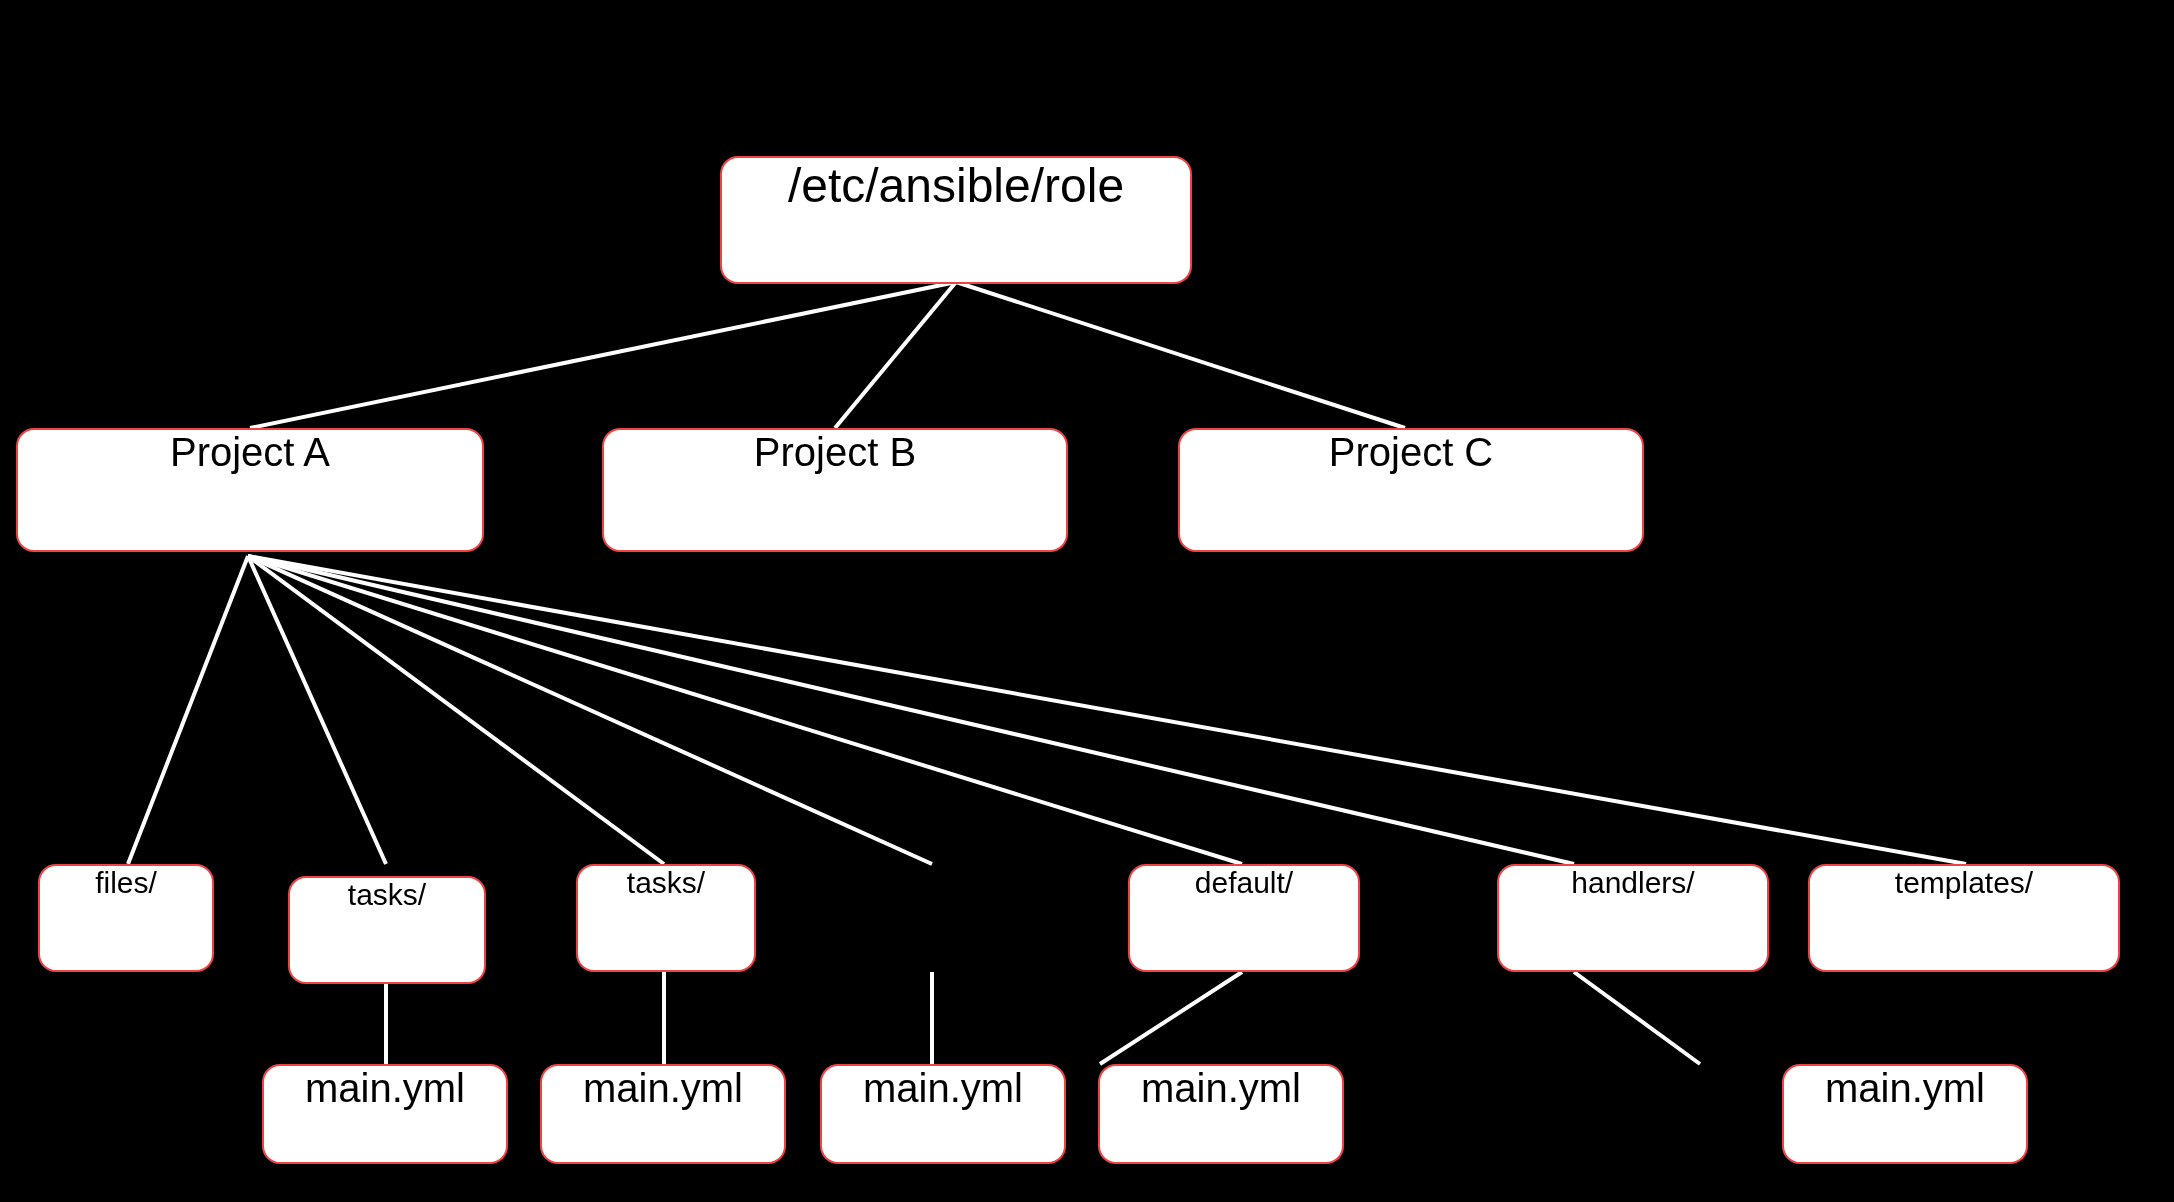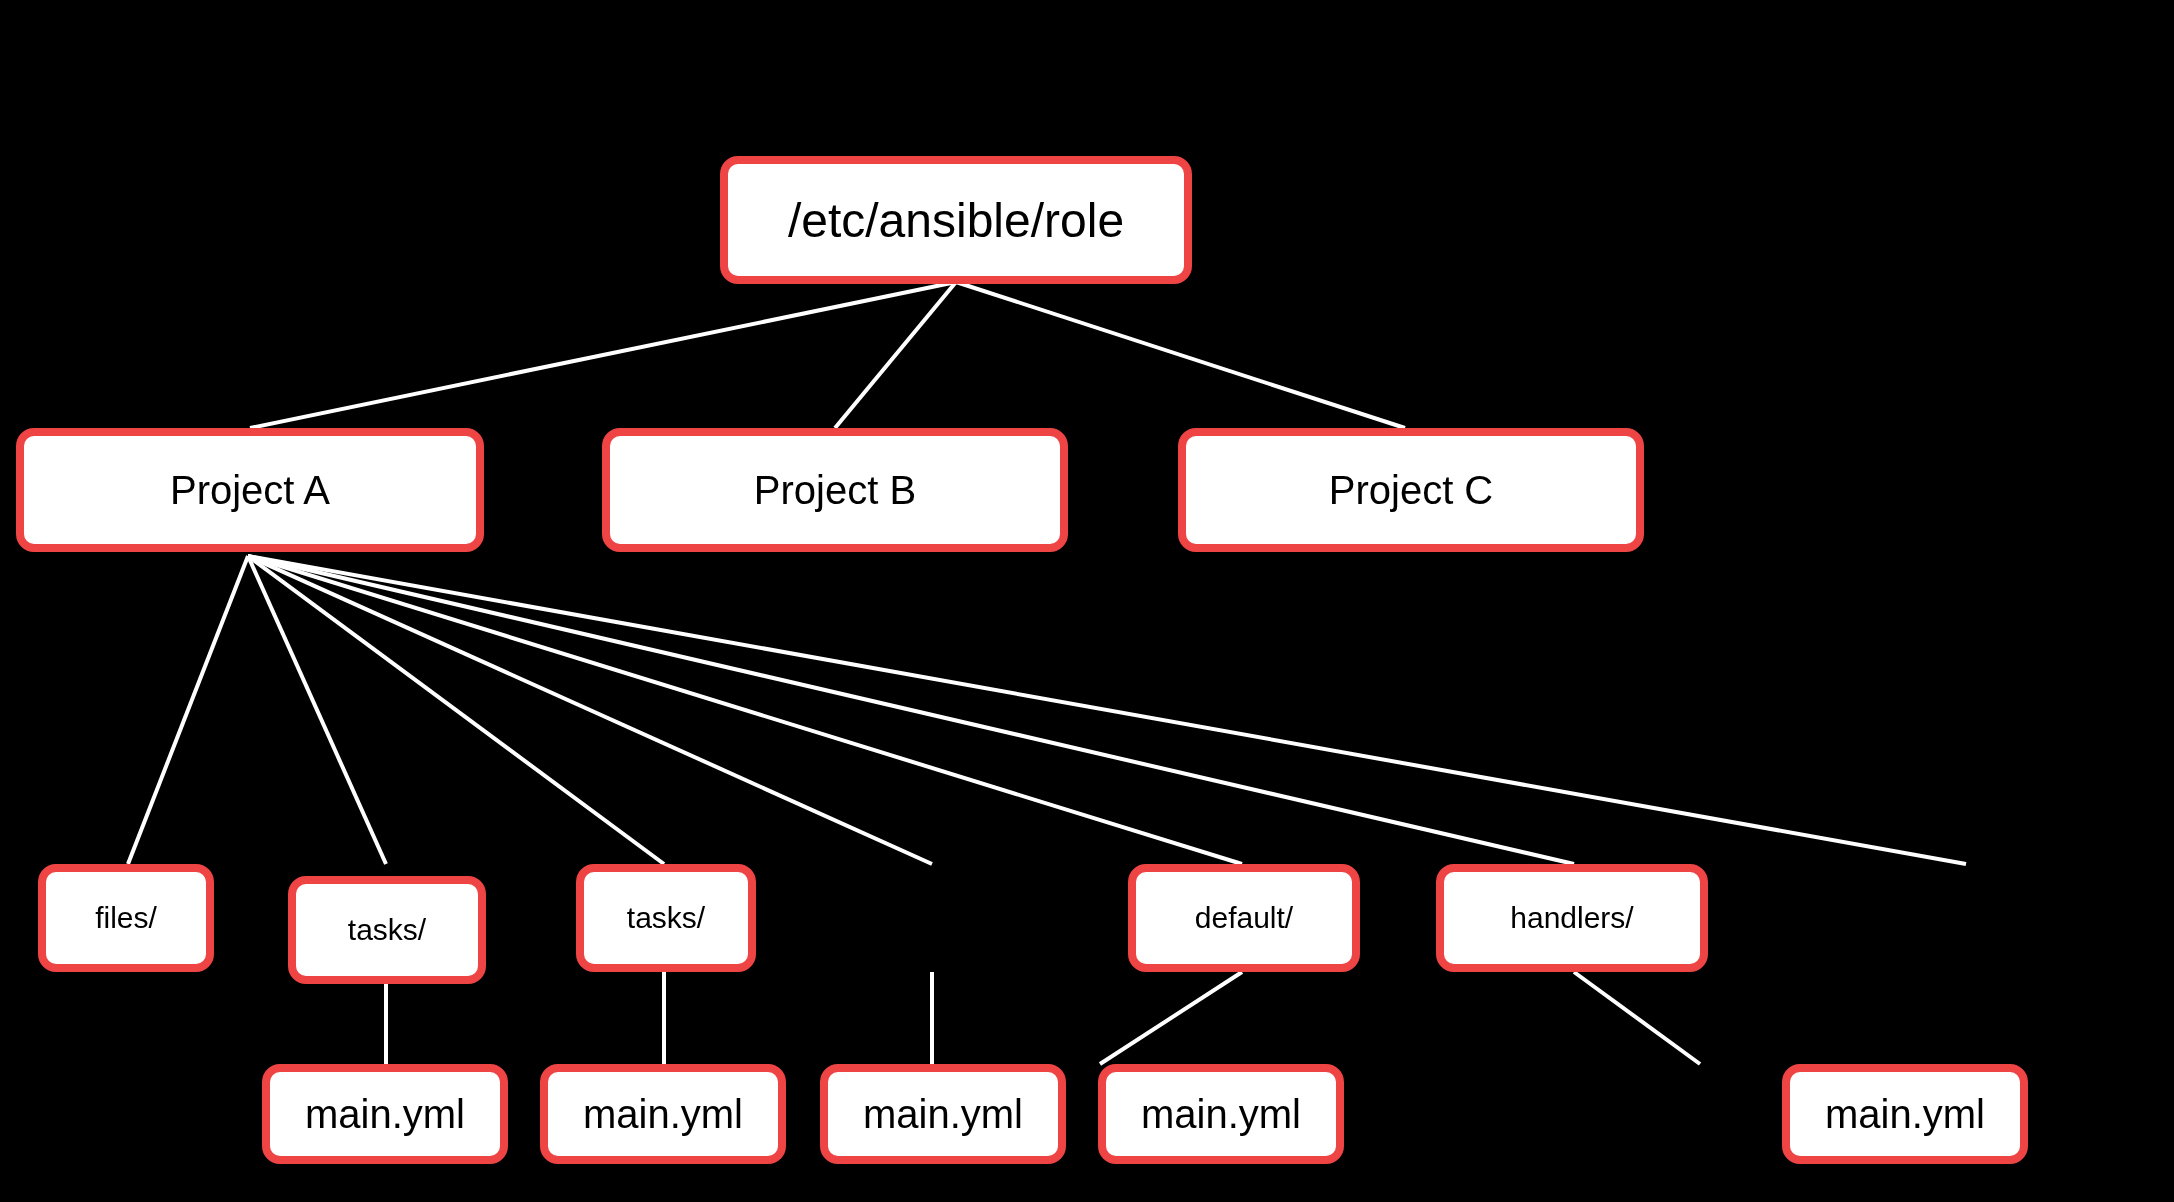--- a/index.html
+++ b/index.html
@@ -18,25 +18,24 @@
   svg.edges {
     position: absolute;
     left: 0; top: 0;
     width: 2174px;
     height: 1202px;
     pointer-events: none;
   }
   .node {
     position: absolute;
     background: #fff;
-    border: 8px solid #ef4444;
+    border: 2px solid #ef4444;
     border-radius: 18px;
     box-sizing: border-box;
     display: flex;
-    align-items: center;
     justify-content: center;
     color: #000;
     white-space: nowrap;
   }
   .node .label {
     padding: 0 20px;
   }
   
   .tier-root { font-size: 48px; height: 128px; }
   .tier-project { font-size: 40px; height: 124px; }
@@ -91,22 +90,25 @@
   </div>
   <div class="node tier-dir" style="left:288px; top:876px; width:198px;">
     <span class="label">tasks/</span>
   </div>
   <div class="node tier-dir" style="left:576px; top:864px; width:180px;">
     <span class="label">tasks/</span>
   </div>
   <div class="node tier-dir" style="left:1128px; top:864px; width:232px;">
     <span class="label">default/</span>
   </div>
-  <div class="node tier-dir" style="left:1436px; top:864px; width:272px;">
+  <div class="node tier-dir" style="left:1497px; top:864px; width:272px;">
     <span class="label">handlers/</span>
+  </div>
+  <div class="node tier-dir" style="left:1808px; top:864px; width:312px;">
+    <span class="label">templates/</span>
   </div>
 
   <div class="node tier-file" style="left:262px; top:1064px; width:246px;">
     <span class="label">main.yml</span>
   </div>
   <div class="node tier-file" style="left:540px; top:1064px; width:246px;">
     <span class="label">main.yml</span>
   </div>
   <div class="node tier-file" style="left:820px; top:1064px; width:246px;">
     <span class="label">main.yml</span>

